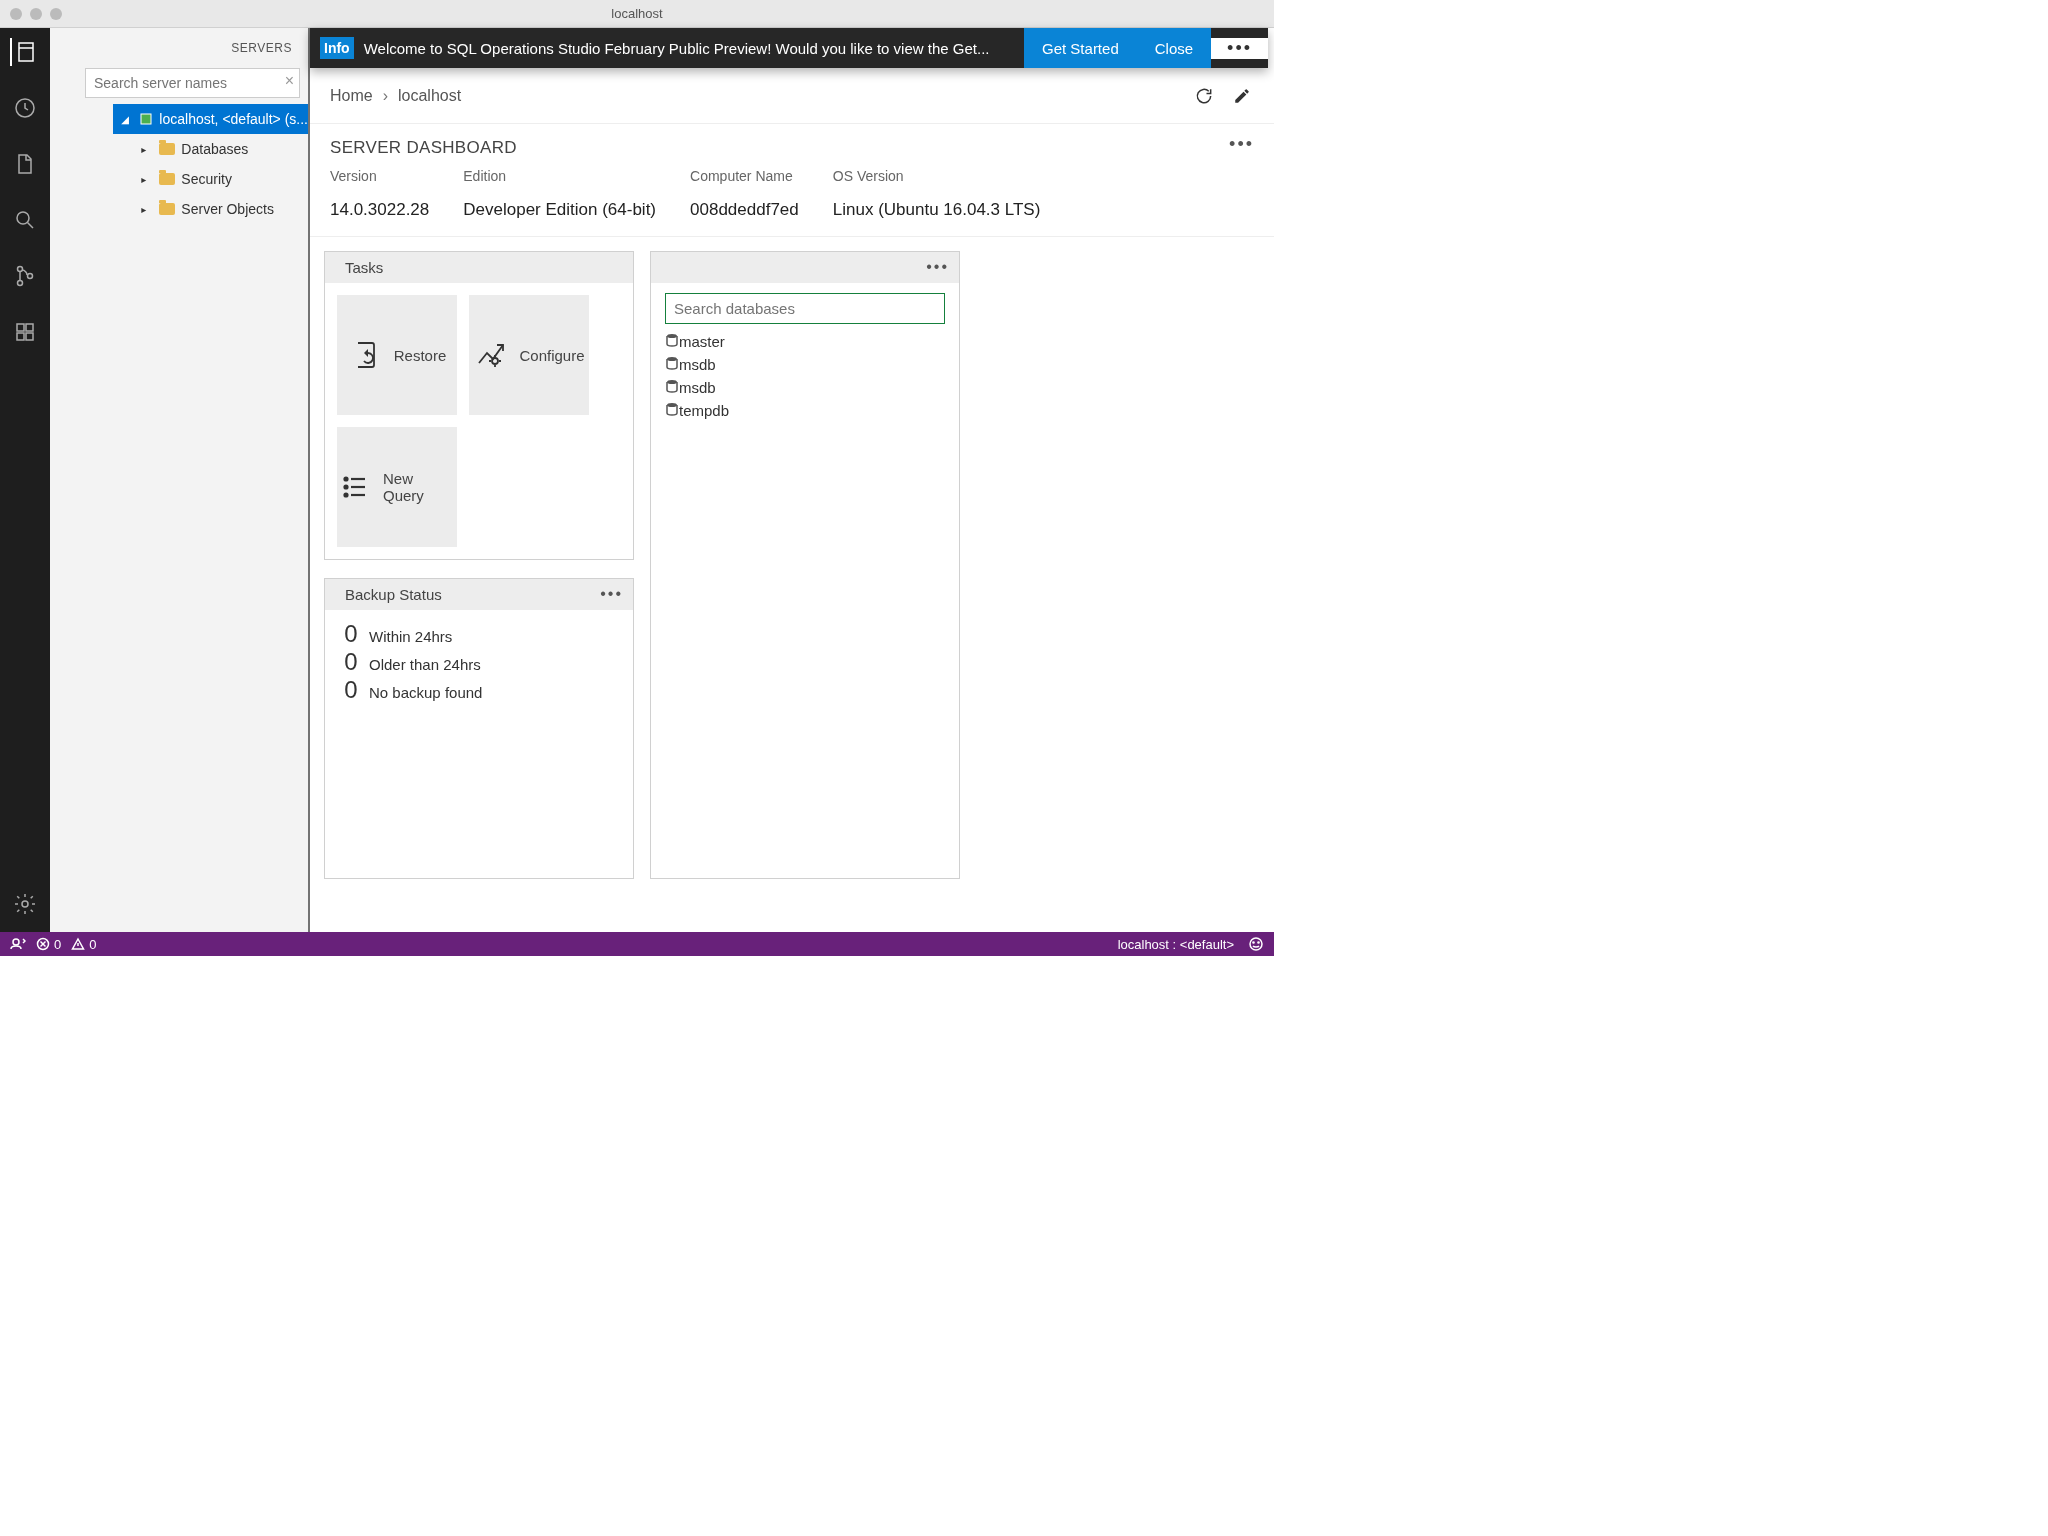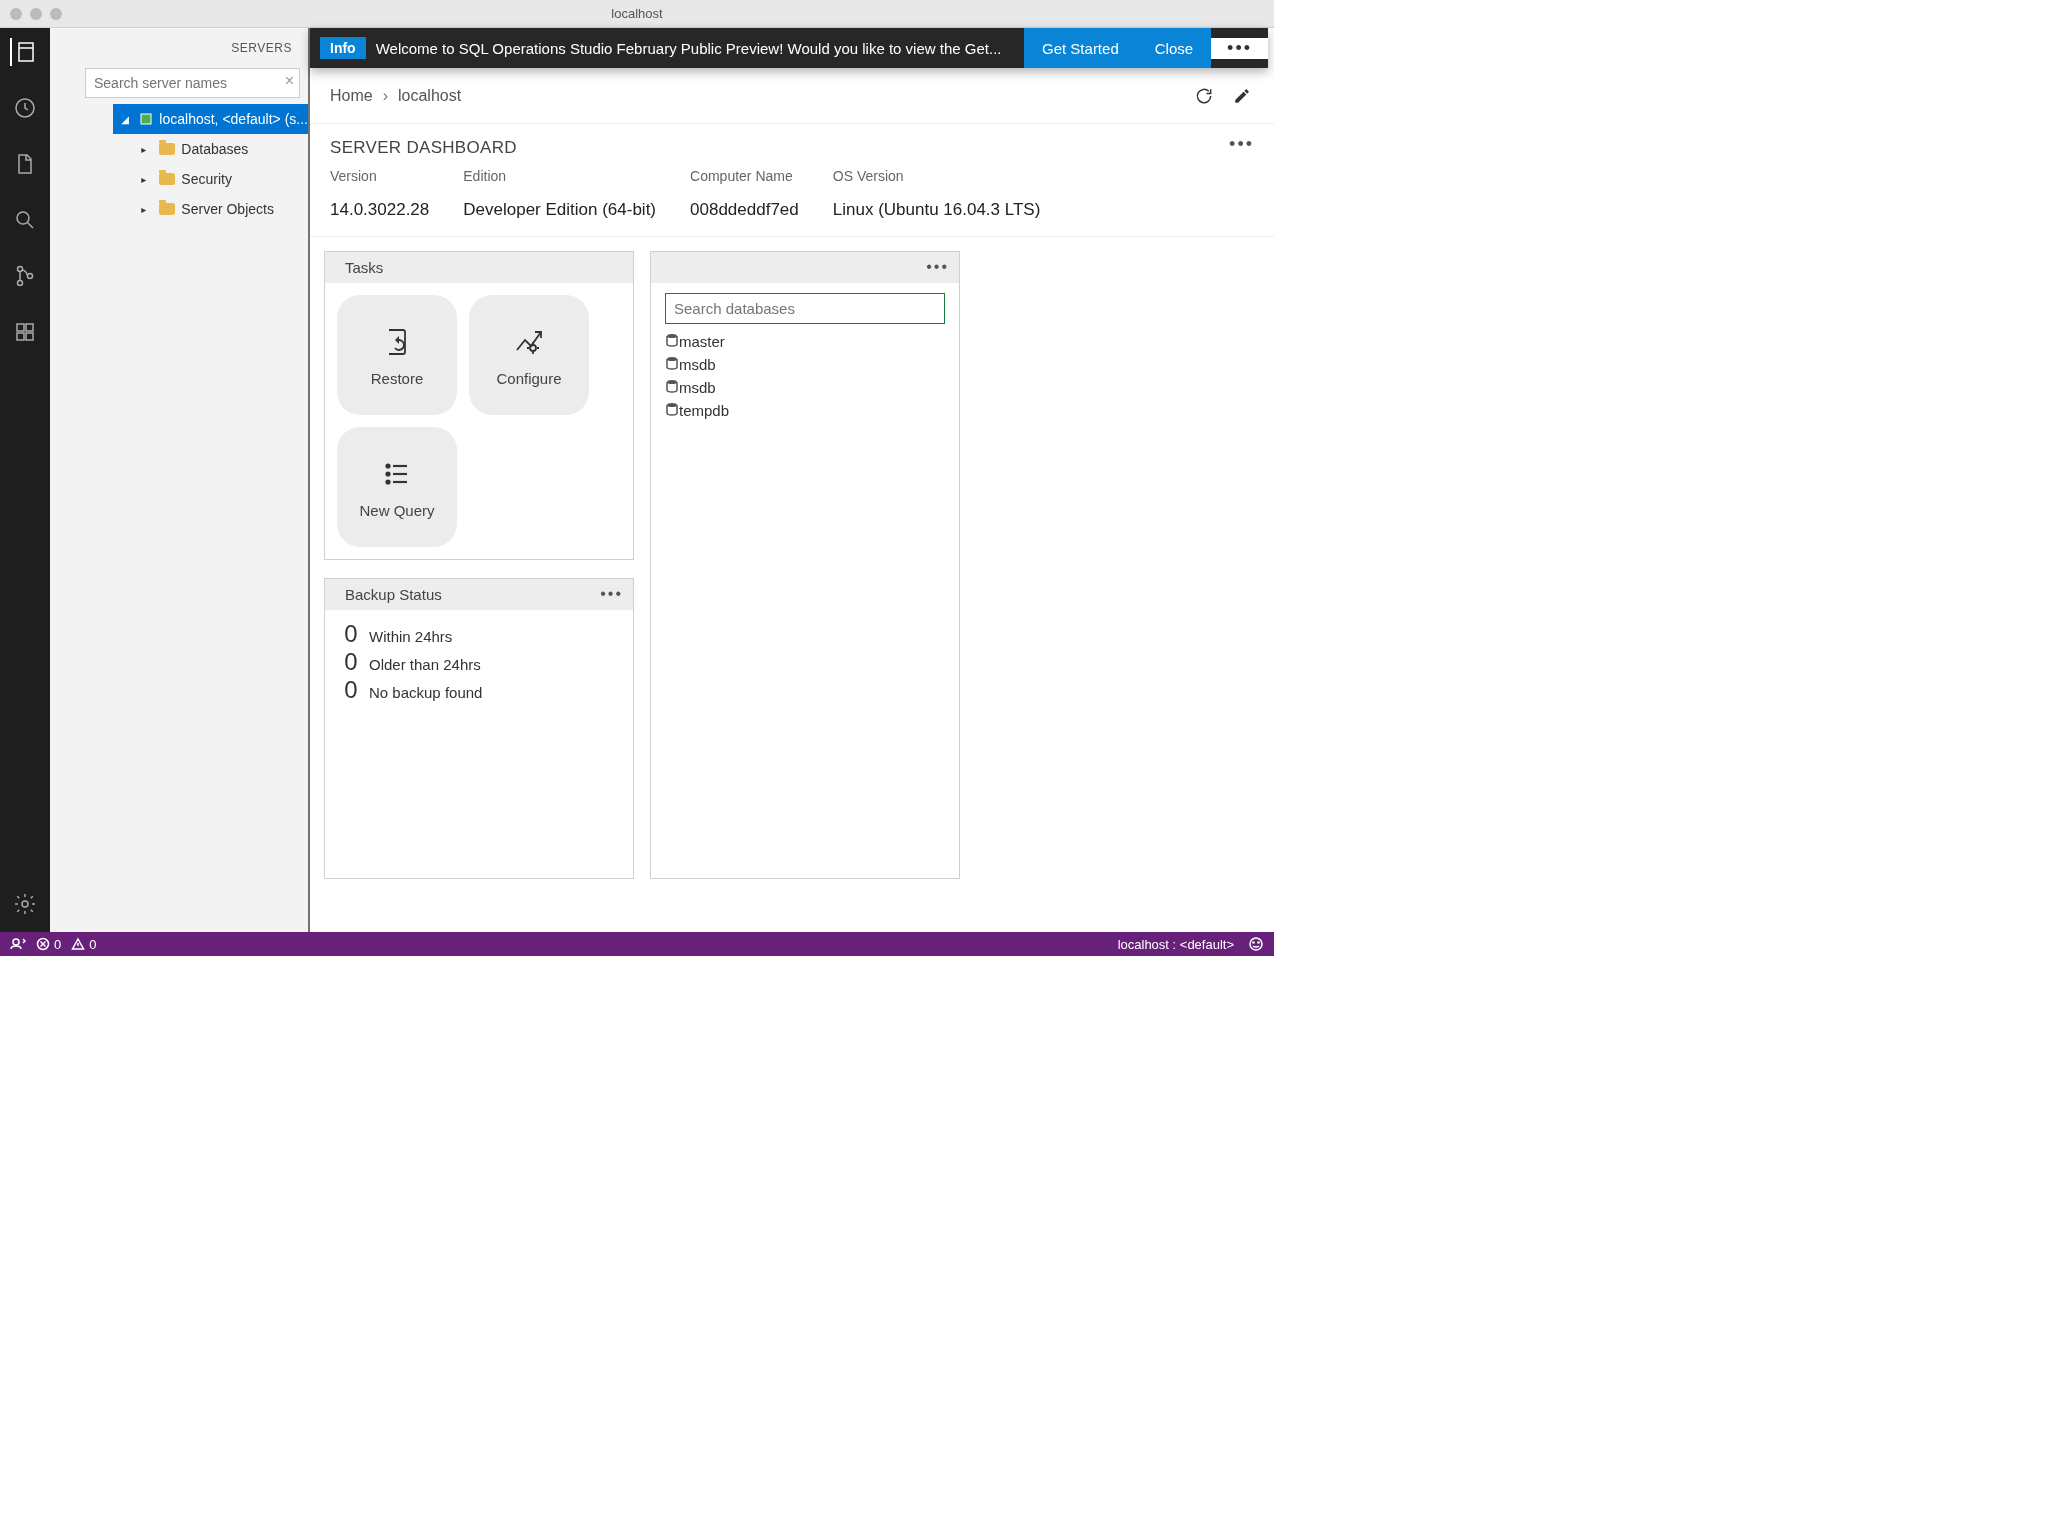--- a/index.html
+++ b/index.html
@@ -21,21 +21,21 @@
 .tree { font-size:14px; color:#333; }
 .tree-item { display:flex; align-items:center; height:30px; padding-left:8px; cursor:pointer; gap:6px;}
 .tree-item.selected { background:#0074d2; color:#fff; }
 .tree-item .arrow { width:12px; font-size:10px; color:inherit; }
 .tree-item.child { padding-left:28px; }
 .folder-icon { width:16px; height:12px; background:#e8b94f; border-radius:2px; display:inline-block; position:relative;}
 .folder-icon::before { content:""; position:absolute; top:-3px; left:0; width:7px; height:3px; background:#e8b94f; border-radius:1px 1px 0 0;}
 .server-icon { width:14px; height:14px; display:inline-block; }
 .content { flex:1; background:#fff; display:flex; flex-direction:column; min-width:0;}
 .banner { height:40px; background:#272727; color:#fff; display:flex; align-items:center; font-size:15px; box-shadow:0 4px 10px rgba(0,0,0,0.3); position:relative; z-index:5; margin-right:6px;}
-.banner .tag { background:#0a84d6; padding:3px 10px; font-weight:600; margin-left:10px; font-size:14px;}
+.banner .tag { background:#0a84d6; padding:3px 4px; font-weight:600; margin-left:10px; font-size:14px;}
 .banner .msg { flex:1; padding:0 10px; white-space:nowrap; overflow:hidden; text-overflow:ellipsis;}
 .banner .btn { background:#0a84d6; height:100%; display:flex; align-items:center; padding:0 18px; cursor:pointer;}
 .banner .more { padding:0 16px; color:#333; cursor:pointer; font-size:18px; letter-spacing:2px;}
 .banner-wrap{ background:#fff; }
 .breadcrumb-row { height:56px; display:flex; align-items:center; padding:0 20px; border-bottom:1px solid #eee;}
 .breadcrumb-row .crumb { font-size:16px; color:#555;}
 .breadcrumb-row .sep { margin:0 10px; color:#777; font-size:16px;}
 .breadcrumb-row .spacer { flex:1; }
 .breadcrumb-row .icon-btn { width:24px; height:24px; margin-left:14px; cursor:pointer; color:#333; display:flex; align-items:center; justify-content:center;}
 .dashboard-head { padding:14px 20px 16px 20px; border-bottom:1px solid #eee; position:relative;}
@@ -45,21 +45,21 @@
 .prop .label { font-size:14px; color:#666; margin-bottom:16px;}
 .prop .value { font-size:17px; color:#222;}
 .panels { flex:1; padding:14px; display:flex; gap:16px; overflow:auto;}
 .col { display:flex; flex-direction:column; gap:18px;}
 .col.left { width:310px;}
 .col.right { width:310px;}
 .widget { border:1px solid #d0d0d0; background:#fff;}
 .widget-header { background:#ededed; padding:7px 20px; font-size:15px; color:#444; position:relative;}
 .widget-header .more { position:absolute; right:10px; top:6px; color:#555; cursor:pointer; font-size:16px; letter-spacing:2px;}
 .tasks-body { padding:12px; display:flex; flex-wrap:wrap; gap:12px;}
-.task-tile { width:120px; height:120px; background:#ececec; display:flex; flex-direction:column; align-items:center; justify-content:center; cursor:pointer; gap:10px;border-radius:23px;}
+.task-tile { width:120px; height:120px; background:#ececec; display:flex; flex-direction:row; align-items:center; justify-content:center; cursor:pointer; gap:10px;}
 .task-tile .lbl { font-size:15px; color:#444;}
 .task-tile .ico { width:36px; height:36px; display:flex; align-items:center; justify-content:center;}
 .db-body { padding:10px 14px 14px 14px;}
 .db-search { width:100%; padding:6px 8px; border:1px solid #15803d; font-size:15px; color:#888; margin-bottom:6px;}
 .db-item { display:flex; align-items:flex-start; padding:3px 0; font-size:15px; color:#333; cursor:pointer;}
 .db-icon { width:14px; height:14px; display:inline-block;}
 .db-widget{height:628px}
 .backup-body { padding:10px 16px 16px 16px; height:268px;}
 .backup-row { display:flex; align-items:baseline; gap:8px; font-size:15px; color:#333;}
 .backup-row .num { font-size:24px; color:#333; font-weight:400; width:20px; text-align:center;}

